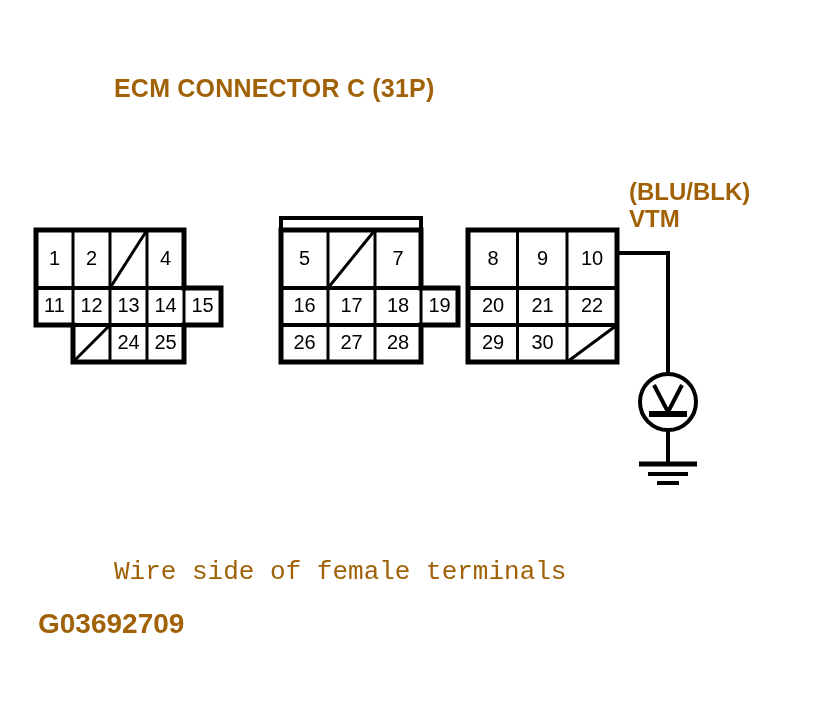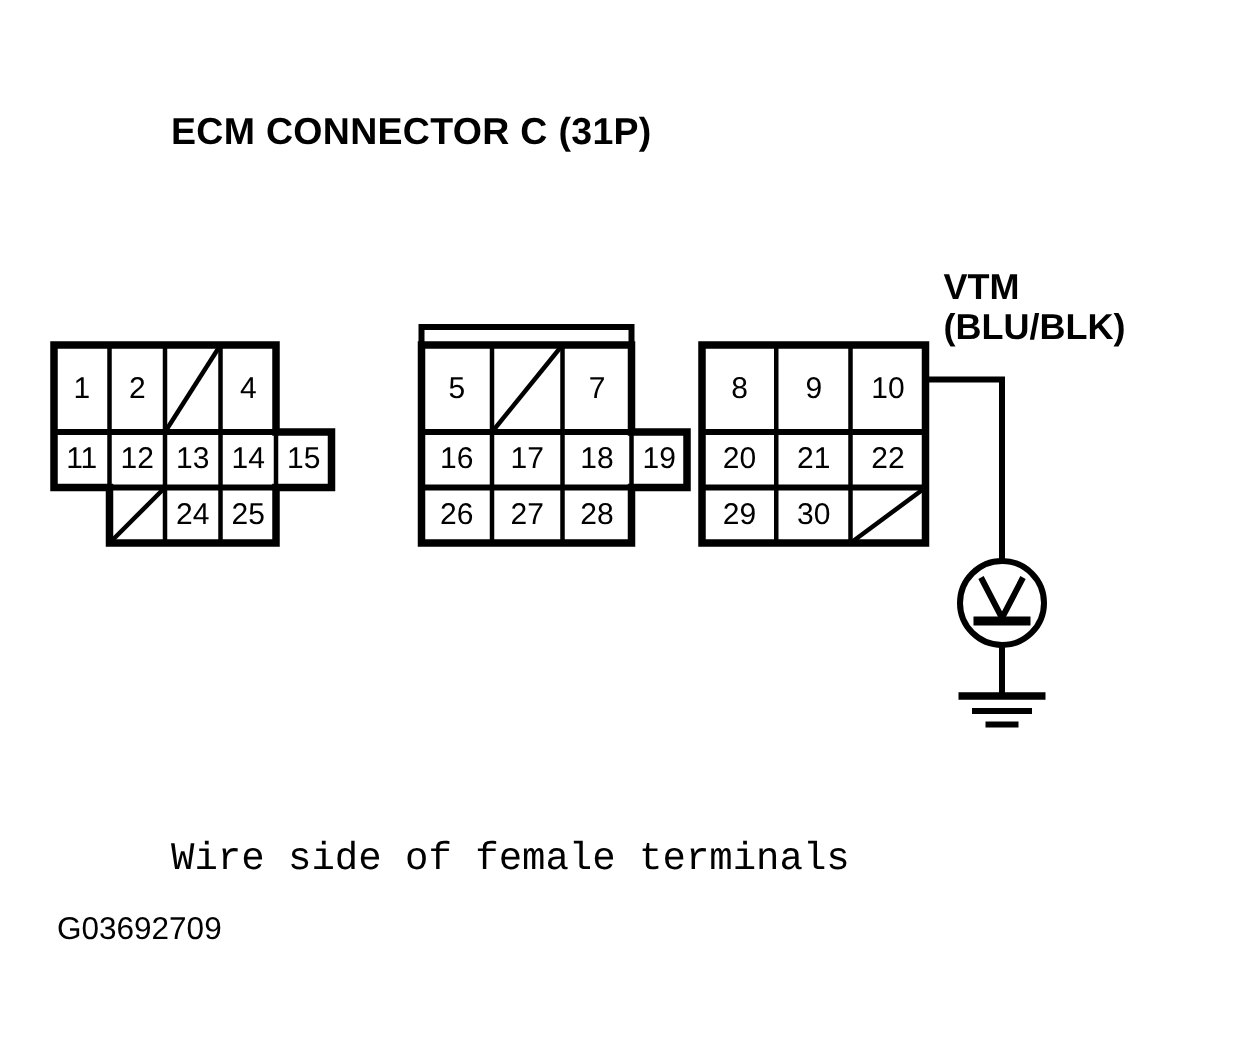--- a/index.html
+++ b/index.html
@@ -7,21 +7,21 @@
     padding: 0;
     background: #ffffff;
   }
   #page {
     position: relative;
     width: 826px;
     height: 708px;
     background: #ffffff;
     overflow: hidden;
     font-family: "Liberation Sans", sans-serif;
-    color: #000000;
+    color: #a16207;
   }
   #title {
     position: absolute;
     left: 114px;
     top: 74px;
     font-size: 25px;
     font-weight: bold;
     letter-spacing: 0.2px;
     white-space: nowrap;
   }
@@ -41,22 +41,22 @@
     top: 557px;
     font-size: 26px;
     font-weight: normal;
     white-space: nowrap;
     font-family: Liberation Mono, monospace;
   }
   #figid {
     position: absolute;
     left: 38px;
     top: 608px;
-    font-size: 21px;
-    font-weight: normal;
+    font-size: 28px;
+    font-weight: bold;
     white-space: nowrap;
   }
   svg#diagram {
     position: absolute;
     left: 0;
     top: 0;
     width: 826px;
     height: 708px;
   }
   svg text.cellnum {
@@ -68,22 +68,22 @@
   }
 </style>
 </head>
 <body>
 
 <div id="page">
 
   <div id="title">ECM CONNECTOR C (31P)</div>
 
   <div id="vtm-label">
+    <span class="ln">(BLU/BLK)</span>
     <span class="ln">VTM</span>
-    <span class="ln">(BLU/BLK)</span>
   </div>
 
   <svg id="diagram" viewBox="0 0 826 708">
 
     <g>
 
       <path d="M 36,230 L 184,230 L 184,288 L 221,288 L 221,325 L 184,325 L 184,362 L 73,362 L 73,325 L 36,325 Z" fill="none" stroke="#000" stroke-width="5"></path>
 
       <line x1="73" y1="230" x2="73" y2="288" stroke="#000" stroke-width="3"></line>
       <line x1="110" y1="230" x2="110" y2="288" stroke="#000" stroke-width="3"></line>

